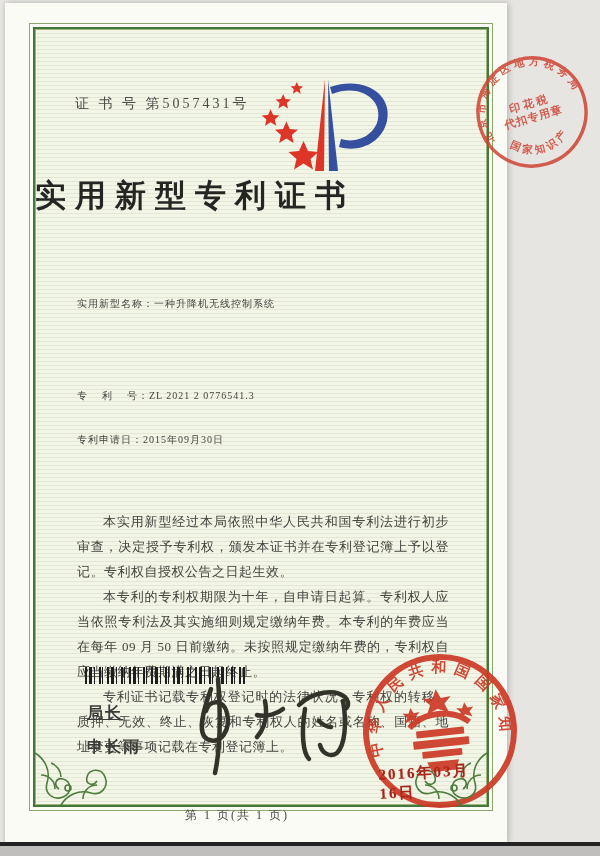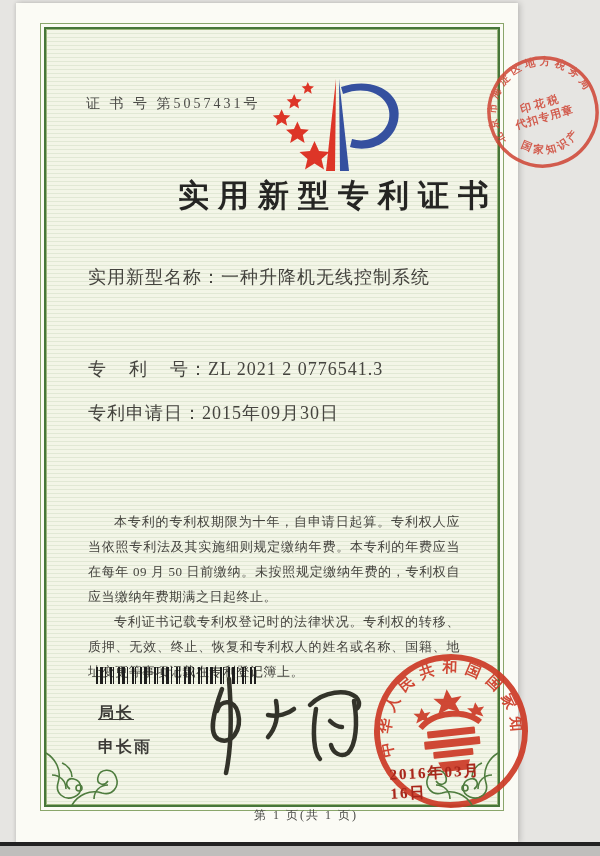--- a/index.html
+++ b/index.html
@@ -9,21 +9,21 @@
     background:#e6e5e2;
     position:relative;
     overflow:hidden;
   }
   
   .photo-edge {
     position:absolute; left:0; right:0; bottom:0; height:14px;
     background:#bfbebc; border-top:4px solid #222;
   }
   .paper {
-    position:absolute; left:16px; top:3px; width:502px; height:840px;
+    position:absolute; left:5px; top:3px; width:502px; height:840px;
     background:#fbfbf5;
     box-shadow:2px 0 6px rgba(0,0,0,.18), -1px 0 3px rgba(0,0,0,.08);
   }
   .frame {
     position:absolute; left:24px; top:20px; right:14px; bottom:32px;
     border:1px solid #8aa66b; padding:3px;
   }
   .frame-inner {
     width:100%; height:100%;
     border:2px solid #47763a;
@@ -33,24 +33,24 @@
       repeating-linear-gradient(180deg, rgba(130,165,115,.16) 0 1px, rgba(0,0,0,0) 1px 4px),
       #f3f5e7;
   }
   .cert-no {
     position:absolute; left:40px; top:66px;
     font-size:14px; letter-spacing:3px; color:#4a4a46;
   }
   .logo { position:absolute; left:202px; top:44px; }
   .title {
     position:absolute; left:0; right:0; top:146px;
-    text-align:right; font-size:31px; font-weight:700;
+    text-align:left; font-size:31px; font-weight:700;
     letter-spacing:9px; color:#252523;
   }
-  .field-row { position:absolute; left:42px; right:36px; font-size:18px; color:#45443f; letter-spacing:1px; }
+  .field-row { position:absolute; left:42px; right:36px; font-size:10px; color:#45443f; letter-spacing:1px;margin-top:32px; }
   .field-row .lbl { white-space:pre; }
   .paras {
     position:absolute; left:42px; right:38px; top:480px;
     font-size:13px; line-height:25px; color:#45443f;
     text-align:justify; letter-spacing:.5px;
   }
   .paras p { text-indent:2em; }
   .barcode {
     position:absolute; left:50px; top:638px; width:160px; height:17px;
     background:repeating-linear-gradient(90deg,
@@ -71,21 +71,21 @@
   .big-seal { position:absolute; left:325px; top:622px; transform:rotate(-6deg); opacity:.92; }
   .seal-date {
     position:absolute; left:344px; top:734px;
     font-weight:700; font-size:15px; color:#a8271c;
     letter-spacing:2px; transform:rotate(-3deg); z-index:5;
     text-shadow:0 0 1px rgba(200,60,40,.4);
   }
   .tax-seal { position:absolute; left:438px; top:24px; transform:rotate(-16deg); opacity:.85; }
   .footer {
     position:absolute; left:150px; width:220px; top:778px;
-    text-align:center; font-size:12px; color:#4a4a46; letter-spacing:2px;
+    text-align:left; font-size:12px; color:#4a4a46; letter-spacing:2px;
   }
   .corner-orn { position:absolute; bottom:-4px; }
   .corner-orn.left  { left:-4px; }
   .corner-orn.right { right:-4px; transform:scaleX(-1); }
 </style>
 </head>
 <body>
 
 <div class="paper">
   <div class="frame">
@@ -114,20 +114,21 @@
         <span class="lbl">实用新型名称：</span><span>一种升降机无线控制系统</span>
       </div>
       <div class="field-row" style="top:328px">
         <span class="lbl">专    利    号：</span><span>ZL 2021 2 0776541.3</span>
       </div>
       <div class="field-row" style="top:372px">
         <span class="lbl">专利申请日：</span><span>2015年09月30日</span>
       </div>
 
       <div class="paras">
+        <p>本实用新型经过本局依照中华人民共和国专利法进行初步审查，决定授予专利权，颁发本证书并在专利登记簿上予以登记。专利权自授权公告之日起生效。</p>
         <p>本专利的专利权期限为十年，自申请日起算。专利权人应当依照专利法及其实施细则规定缴纳年费。本专利的年费应当在每年 09 月 50 日前缴纳。未按照规定缴纳年费的，专利权自应当缴纳年费期满之日起终止。</p>
         <p>专利证书记载专利权登记时的法律状况。专利权的转移、质押、无效、终止、恢复和专利权人的姓名或名称、国籍、地址变更等事项记载在专利登记簿上。</p>
       </div>
 
       <div class="barcode"></div>
 
       <div class="director-label">局长</div>
       <div class="director-name">申长雨</div>
 
       <svg class="signature" width="190" height="112" viewBox="0 0 190 112">

